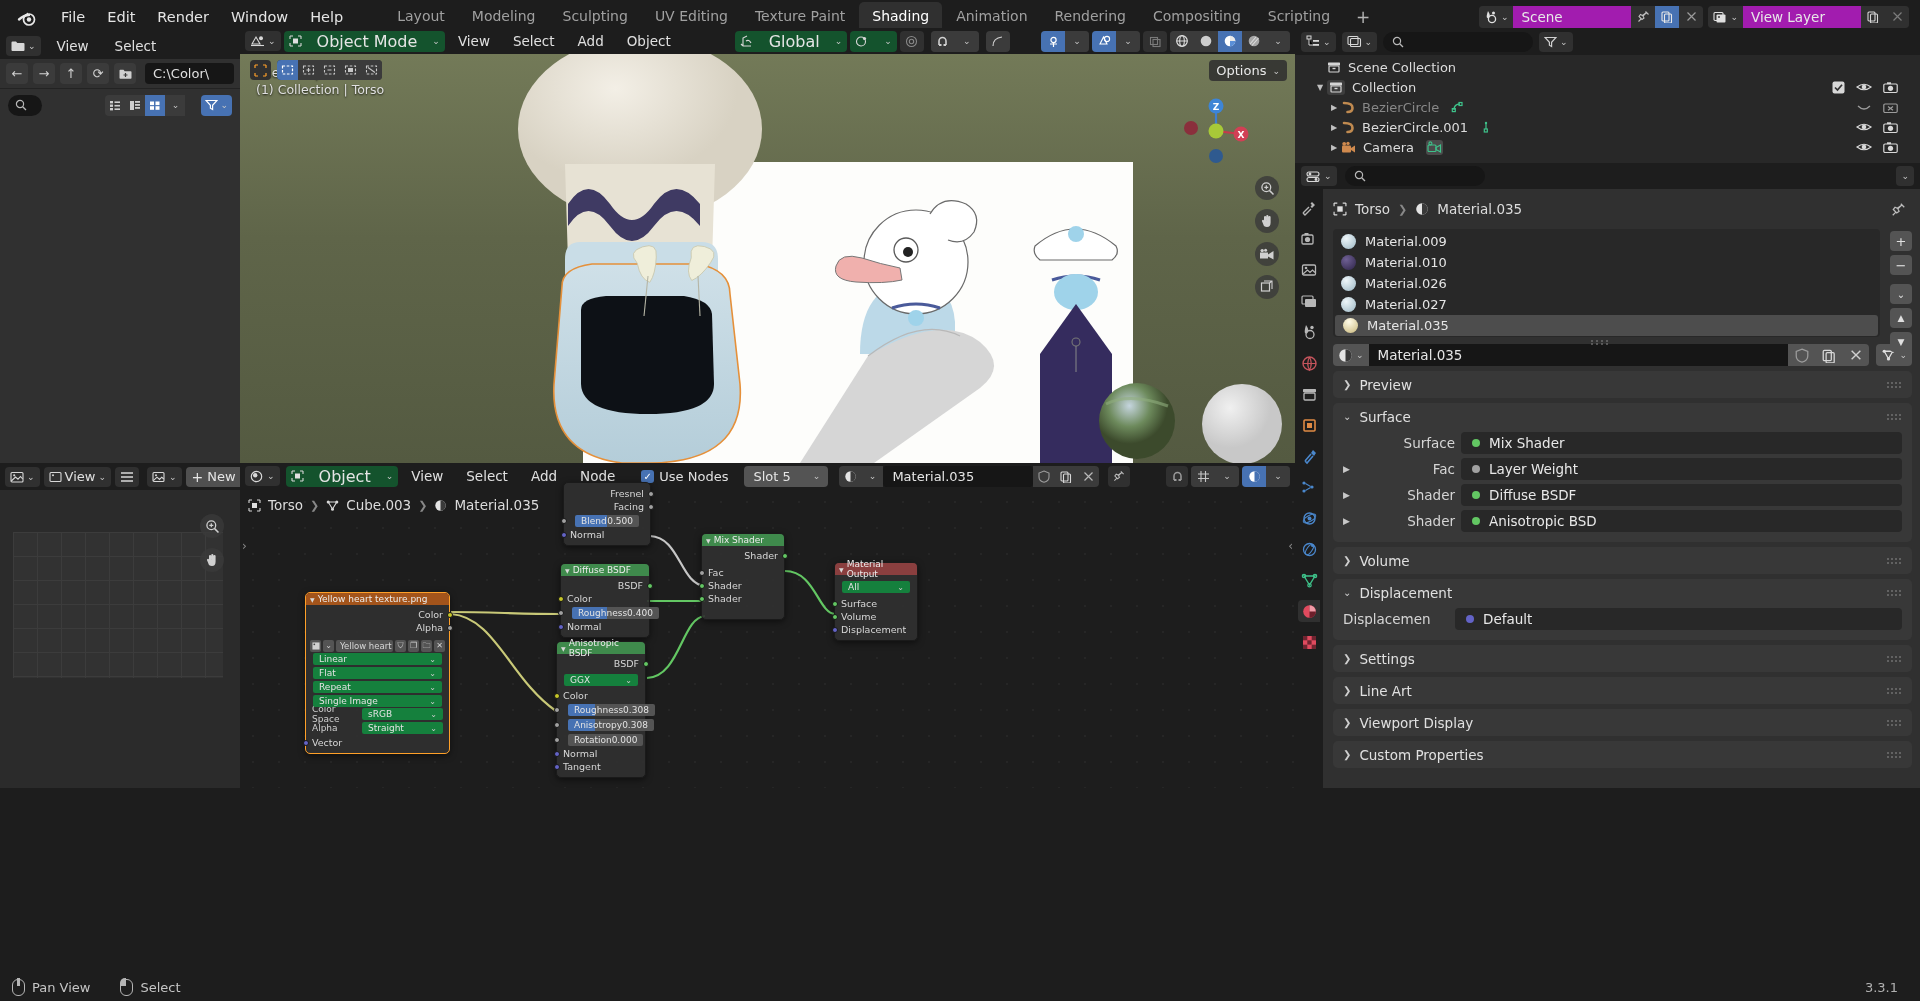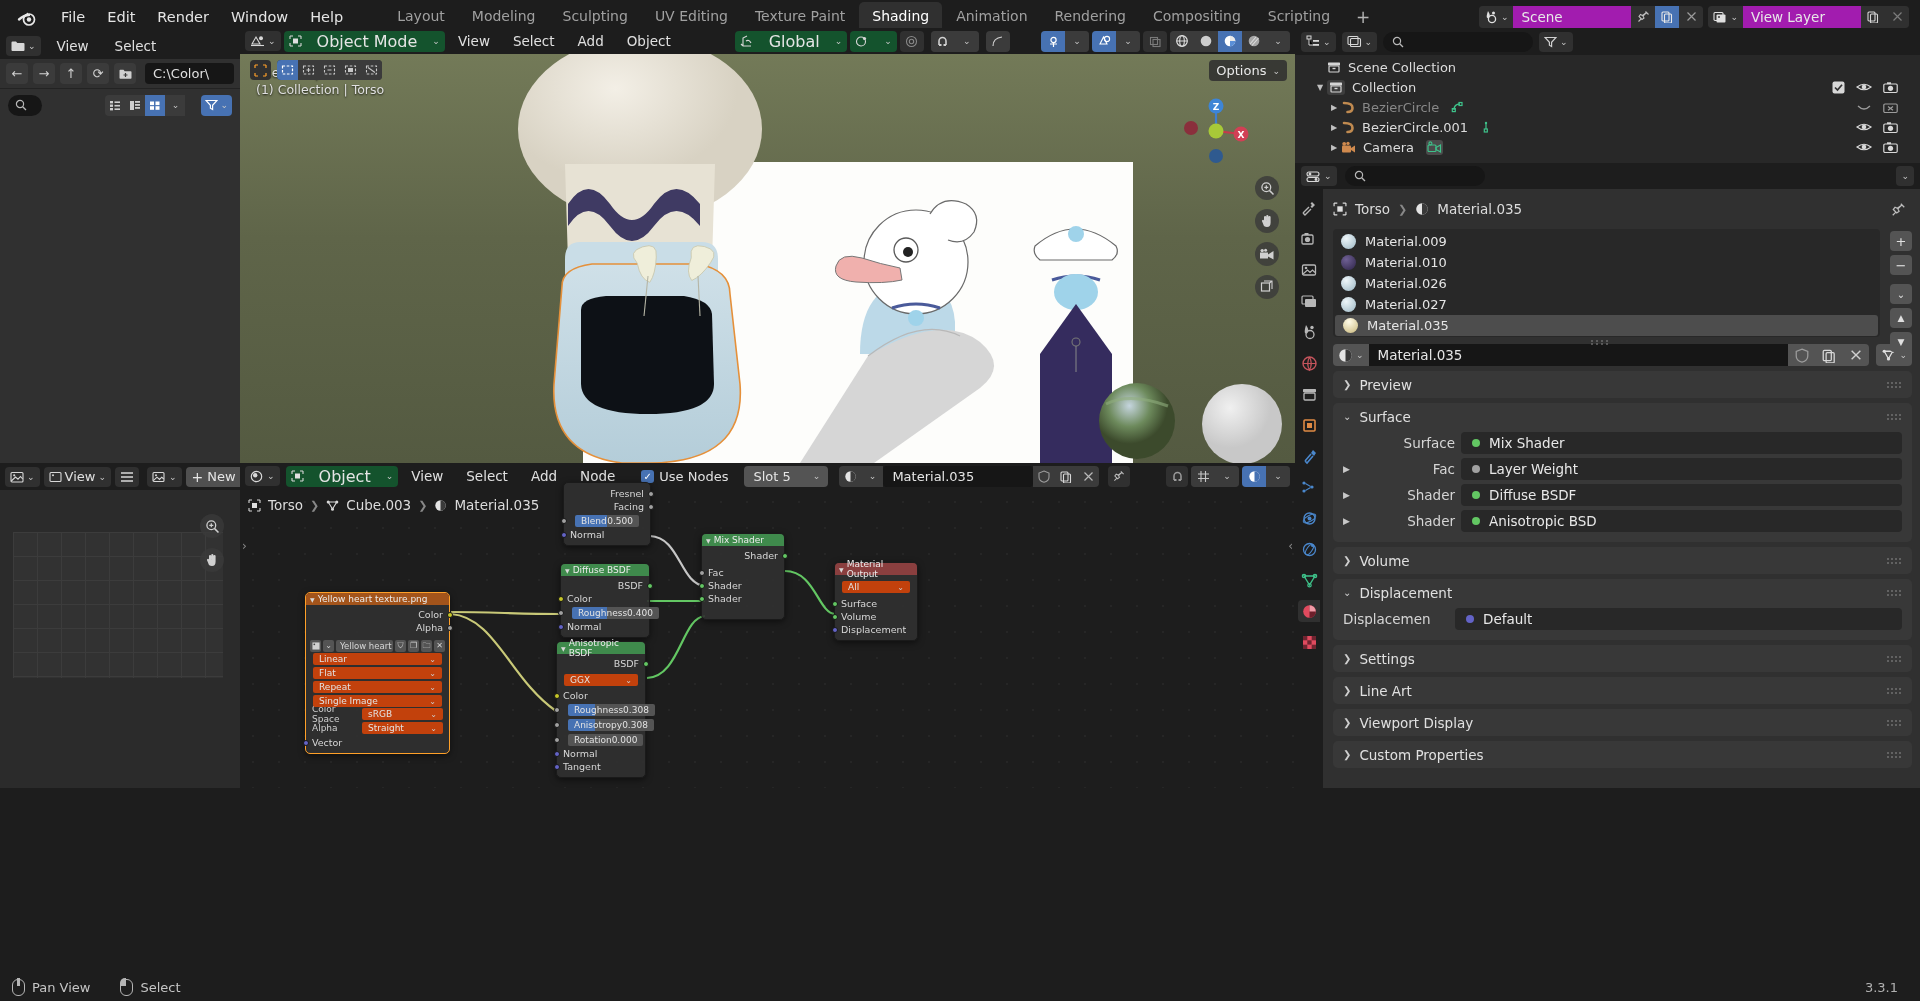--- a/index.html
+++ b/index.html
@@ -127,21 +127,21 @@
   .node-body { padding:3px 0 4px; position:relative; }
   .row { height:13px; display:flex; align-items:center; padding:0 6px; position:relative; font-size:9.5px; }
   .row.out { justify-content:flex-end; }
   .sock { position:absolute; width:6px; height:6px; border-radius:50%; border:1px solid #161616; top:3.5px; }
   .sock.l { left:-3.5px; } .sock.r { right:-3.5px; }
   .s-shader { background:#63c763; } .s-color { background:#c7c729; }
   .s-float { background:#a1a1a1; } .s-vector { background:#6363c7; }
   .widget { height:12px; background:#545454; border-radius:2px; margin:0 5px; flex:1; display:flex;
      align-items:center; justify-content:space-between; padding:0 6px; font-size:9px; color:#e2e2e2; }
   .widget.slider { background:linear-gradient(to right,#4772b3 var(--f,40%),#545454 var(--f,40%)); }
-  .widget.dd { justify-content:space-between; background:#c2410c; }
+  .widget.dd { justify-content:space-between; background:#15803d; }
   .widget.dd::after { content:"⌄"; font-size:8px; color:#ccc; }
   .rowwidget { height:14px; display:flex; align-items:center; padding:0 2px; position:relative; }
   .imgrow { display:flex; align-items:center; gap:2px; padding:0 4px; height:13px; }
   .imgrow .pill { background:#545454; border-radius:2px; height:12px; display:flex; align-items:center;
      padding:0 4px; font-size:8.5px; flex:1; overflow:hidden; white-space:nowrap; }
   .imgrow .mini { width:11px; height:12px; background:#545454; border-radius:2px; display:flex;
      align-items:center; justify-content:center; font-size:8px; color:#d0d0d0; }
   .labelrow { height:12px; display:flex; align-items:center; padding:0 6px; font-size:9px; gap:4px; }
   .lw { width:46px; text-align:left; font-size:9px; color:#d0d0d0; }
 

